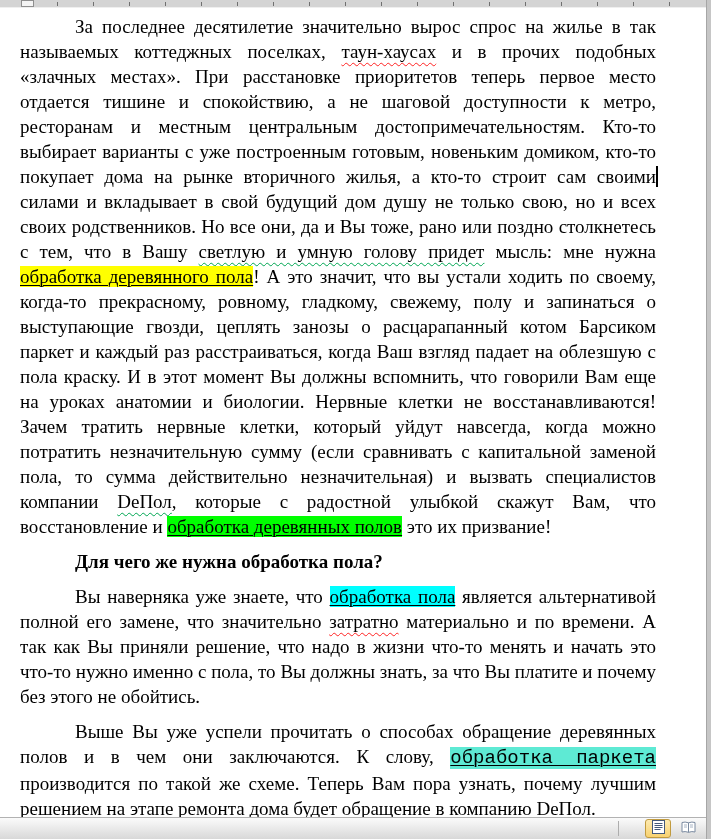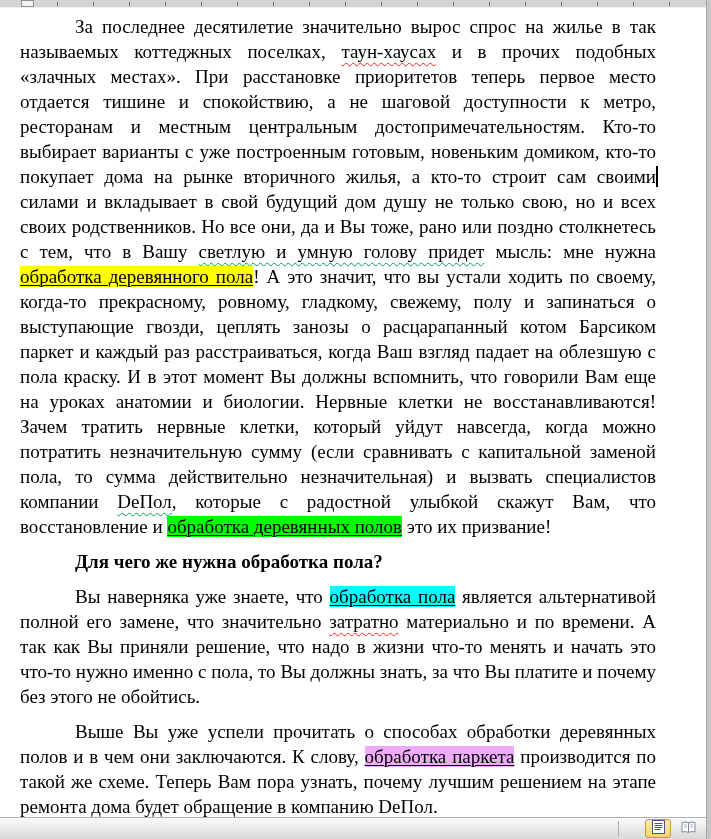--- a/index.html
+++ b/index.html
@@ -37,21 +37,21 @@
 
 <div class="ruler">
   <div class="ruler-square"></div>
   <div class="ruler-ticks"></div>
 </div>
 
 <div class="text-area">
   <p class="para"><span>За последнее десятилетие значительно вырос спрос на жилье в так называемых коттеджных поселках, </span><span class="sq-red">таун-хаусах</span><span> и в прочих подобных «злачных местах». При расстановке приоритетов теперь первое место отдается тишине и спокойствию, а не шаговой доступности к метро, ресторанам и местным центральным достопримечательностям. Кто-то выбирает варианты с уже построенным готовым, новеньким домиком, кто-то покупает дома на рынке вторичного жилья, а кто-то строит сам своими силами и вкладывает в свой будущий дом душу не только свою, но и всех своих родственников. Но все они, да и Вы тоже, рано или поздно столкнетесь с тем, что в Вашу </span><span class="sq-green">светлую и умную голову придет</span><span> мысль: мне нужна </span><span class="u" style="background-color: rgb(255, 255, 0);">обработка деревянного пола</span><span>! А это значит, что вы устали ходить по своему, когда-то прекрасному, ровному, гладкому, свежему, полу и запинаться о выступающие гвозди, цеплять занозы о расцарапанный котом Барсиком паркет и каждый раз расстраиваться, когда Ваш взгляд падает на облезшую с пола краску. И в этот момент Вы должны вспомнить, что говорили Вам еще на уроках анатомии и биологии. Нервные клетки не восстанавливаются! Зачем тратить нервные клетки, который уйдут навсегда, когда можно потратить незначительную сумму (если сравнивать с капитальной заменой пола, то сумма действительно незначительная) и вызвать специалистов компании </span><span class="sq-green">DеПол</span><span>, которые с радостной улыбкой скажут Вам, что восстановление и </span><span class="u" style="background-color: rgb(0, 255, 0);">обработка деревянных полов</span><span> это их призвание!</span></p>
   <p class="para heading"><span class="b">Для чего же нужна обработка пола?</span></p>
   <p class="para"><span>Вы наверняка уже знаете, что </span><span class="u" style="background-color: rgb(0, 255, 255);">обработка пола</span><span> является альтернативой полной его замене, что значительно </span><span class="sq-red">затратно</span><span> материально и по времени. А так как Вы приняли решение, что надо в жизни что-то менять и начать это что-то нужно именно с пола, то Вы должны знать, за что Вы платите и почему без этого не обойтись.</span></p>
-  <p class="para"><span>Выше Вы уже успели прочитать о способах обработки деревянных полов и в чем они заключаются. К слову, </span><span class="u" style="background-color: #f0abfc;">обработка паркета</span><span> производится по такой же схеме. Теперь Вам пора узнать, почему лучшим решением на этапе ремонта дома будет обращение в компанию DеПол.</span></p>
+  <p class="para"><span>Выше Вы уже успели прочитать о способах обращение деревянных полов и в чем они заключаются. К слову, </span><span class="u" style="background-color: #5eead4; font-family: Liberation Mono, monospace;">обработка паркета</span><span> производится по такой же схеме. Теперь Вам пора узнать, почему лучшим решением на этапе ремонта дома будет обращение в компанию DеПол.</span></p>
 </div>
 
 <div class="caret"></div>
 
 <div class="status-bar">
   <div class="sb-divider"></div>
   <div class="view-btn vb1 selected">
     <span>
       <svg width="13" height="14" viewBox="0 0 13 14">
         <rect x="0.5" y="0.5" width="12" height="13" fill="#ffffff" stroke="#44597a"></rect>

